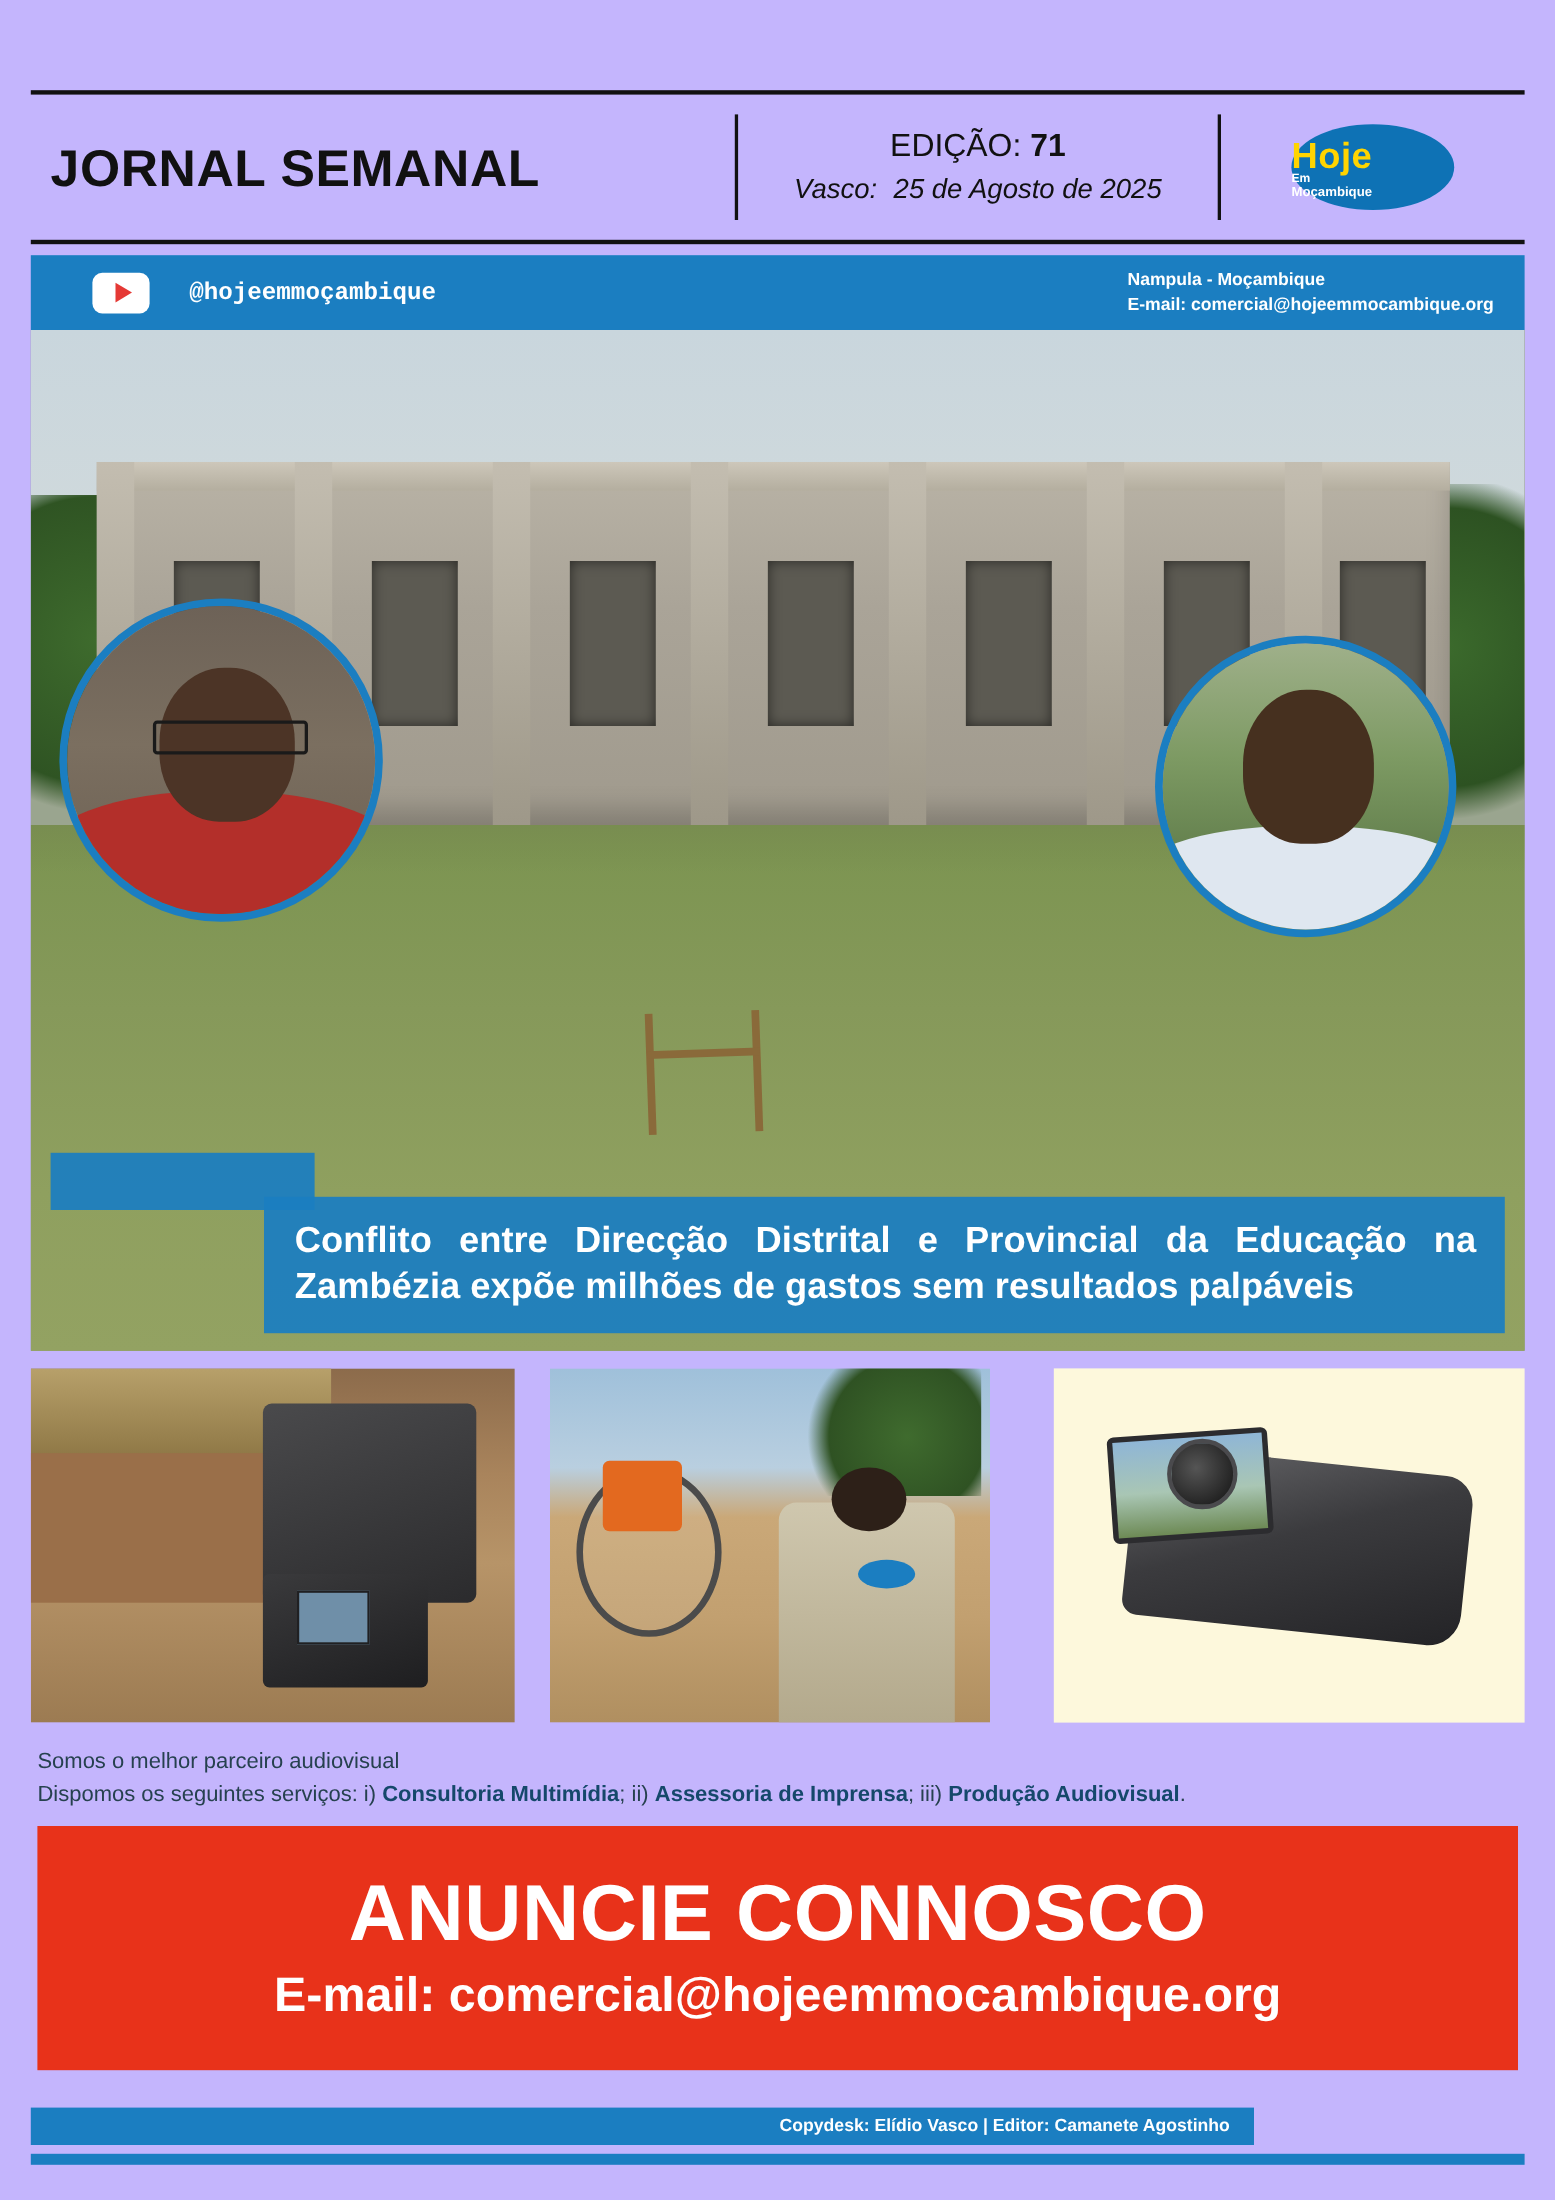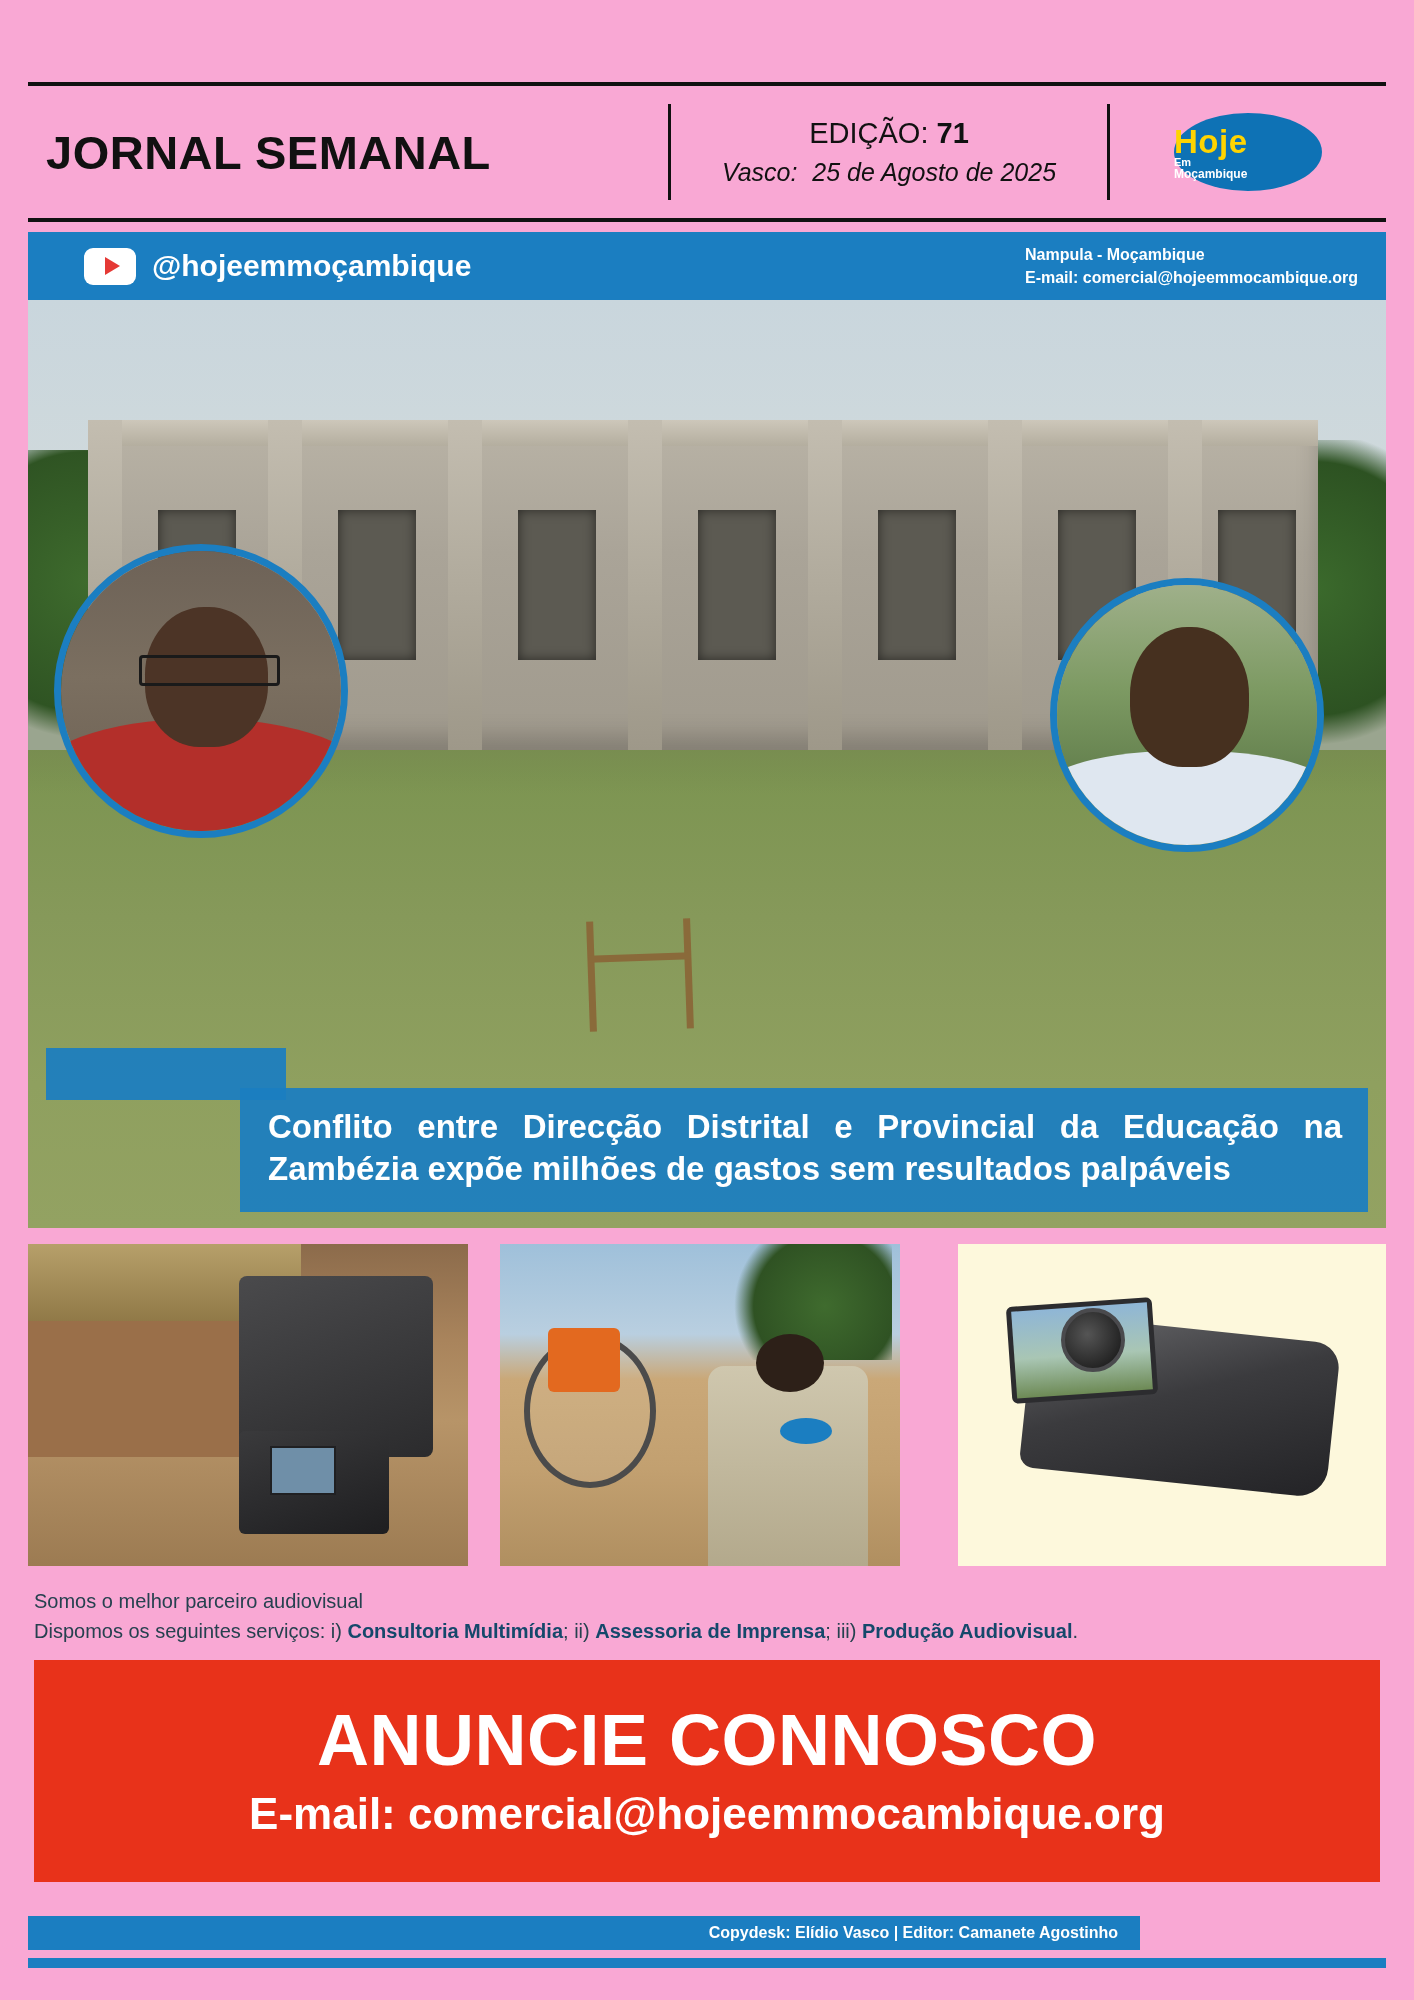--- a/index.html
+++ b/index.html
@@ -10,21 +10,21 @@
     width: 1414px;
     height: 2000px;
     background: #fdf8dc;
     font-family: "Liberation Sans", sans-serif;
     overflow: hidden;
   }
   .page {
     position: relative;
     width: 1414px;
     height: 2000px;
-    background: #f9a8d4;
+    background: #c4b5fd;
     box-sizing: border-box;
   }
 
   
   .masthead {
     position: absolute;
     left: 28px;
     top: 82px;
     width: 1358px;
     height: 132px;
@@ -123,23 +123,24 @@
   .yt-icon::before {
     content: "";
     width: 0; height: 0;
     border-left: 15px solid #e53935;
     border-top: 9px solid transparent;
     border-bottom: 9px solid transparent;
     margin-left: 4px;
   }
   .handle {
     color: #ffffff;
-    font-size: 30px;
-    font-weight: bold;
-    margin-left: 16px;
+    font-size: 22px;
+    font-weight: bold;
+    margin-left: 36px;
+    font-family: Liberation Mono, monospace;
   }
   .contact {
     margin-left: auto;
     margin-right: 28px;
     text-align: left;
     color: #ffffff;
     font-size: 16px;
     font-weight: bold;
     line-height: 1.45;
   }

